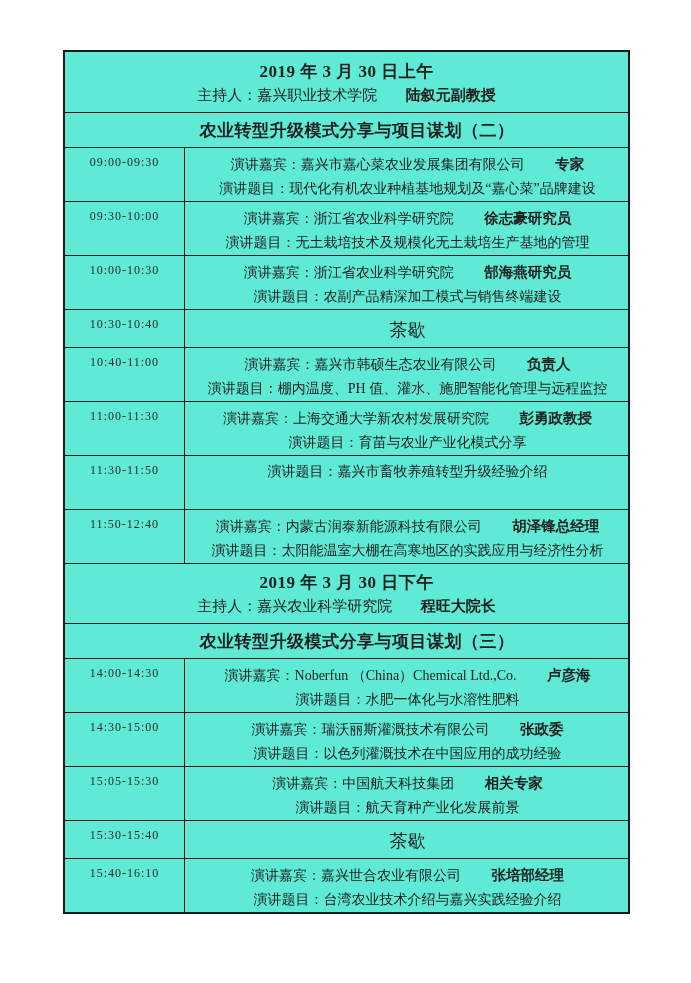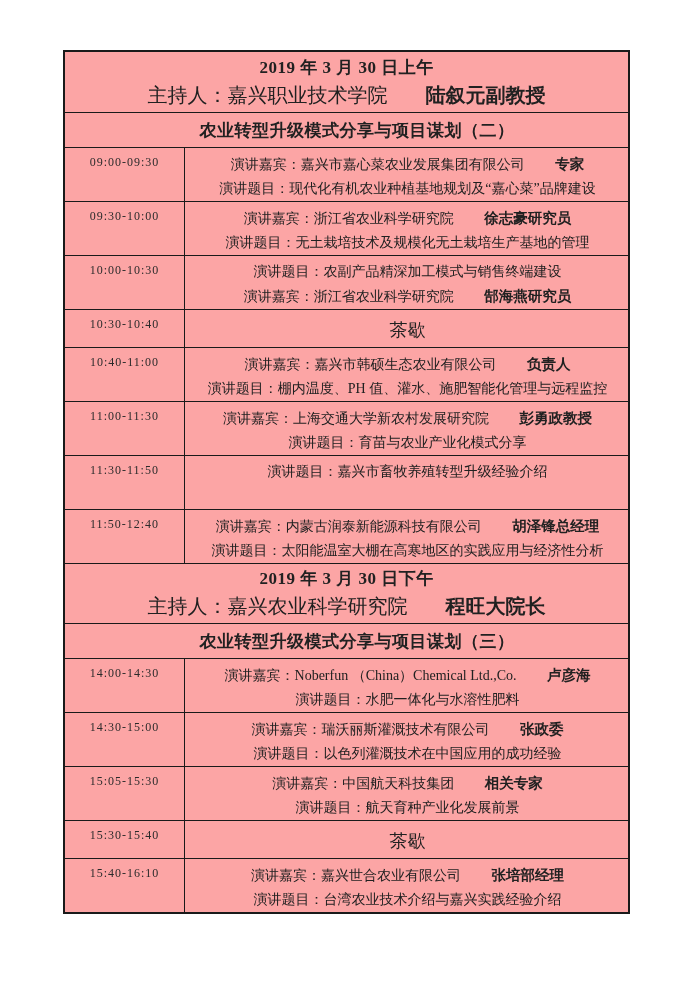--- a/index.html
+++ b/index.html
@@ -7,32 +7,32 @@
   body {
     width:691px; height:983px;
     font-family:"Liberation Serif","DejaVu Serif",serif;
     color:#212121;
     position:relative;
   }
   .page { position:absolute; inset:0; background:#ffffff; }
   .schedule-table {
     position:absolute; left:63px; top:50px; width:567px;
     border:2px solid #1a1a1a;
-    background:#fca5a5;
+    background:#5eead4;
   }
   .row { display:flex; width:100%; }
   .row + .row { border-top:1px solid #1a1a1a; }
 
   
   .header-row {
     height:60px; flex-direction:column;
     align-items:center; justify-content:center; gap:3px;
   }
   .date-line { font-weight:700; font-size:17px; letter-spacing:.5px; }
-  .host-line { font-size:20px; }
+  .host-line { font-size:15px; }
   .host-name { font-weight:700; margin-left:1.9em; }
 
   
   .title-row {
     height:35px; align-items:center; justify-content:center;
     font-weight:700; font-size:17px; letter-spacing:.5px;padding-left:21px;
   }
 
   
   .talk-row { height:54px; }
@@ -90,24 +90,24 @@
         <span>演讲题目：</span><span>无土栽培技术及规模化无土栽培生产基地的管理</span>
       </div>
     </div>
   </div>
       <div class="row talk-row">
     <div class="time-cell">
       <span>10:00-10:30</span>
     </div>
     <div class="content-cell">
       <div class="content-line">
+        <span>演讲嘉宾：</span><span>浙江省农业科学研究院</span><span class="guest-name">郜海燕研究员</span>
+      </div>
+      <div class="content-line">
         <span>演讲题目：</span><span>农副产品精深加工模式与销售终端建设</span>
-      </div>
-      <div class="content-line">
-        <span>演讲嘉宾：</span><span>浙江省农业科学研究院</span><span class="guest-name">郜海燕研究员</span>
       </div>
     </div>
   </div>
       <div class="row break-row">
     <div class="time-cell">
       <span>10:30-10:40</span>
     </div>
     <div class="content-cell break-cell">
       <span class="break-label">茶歇</span>
     </div>

